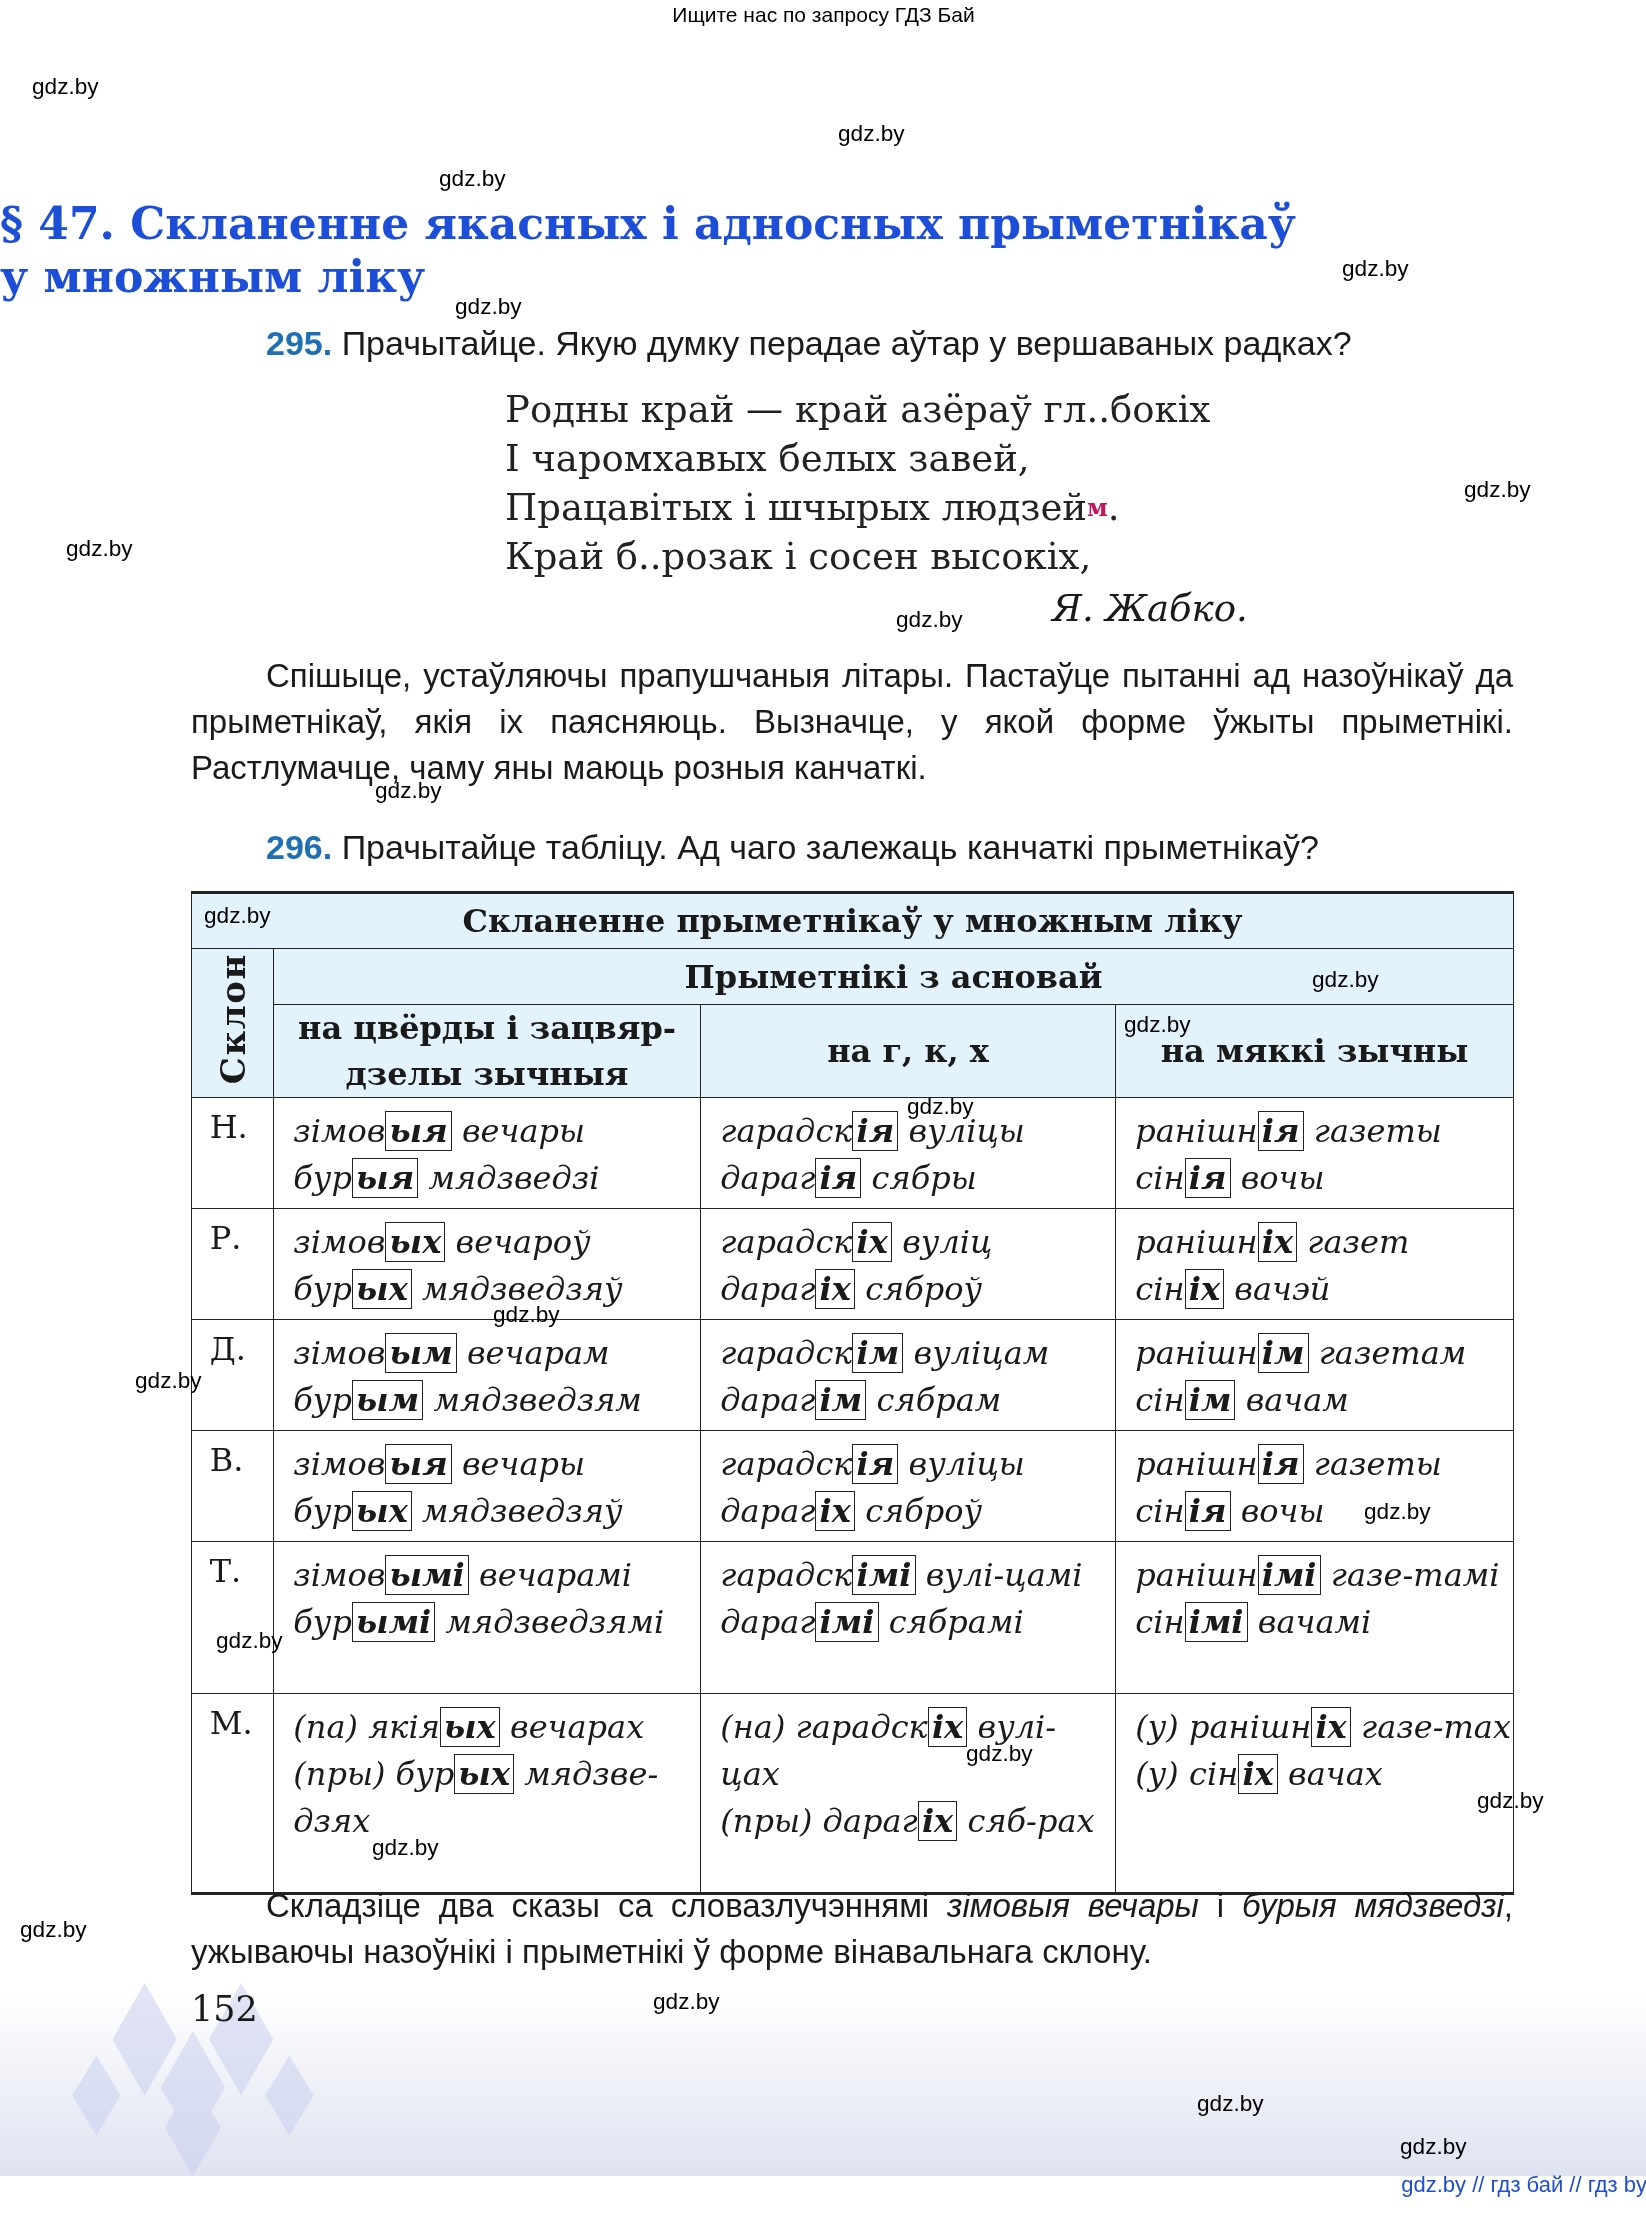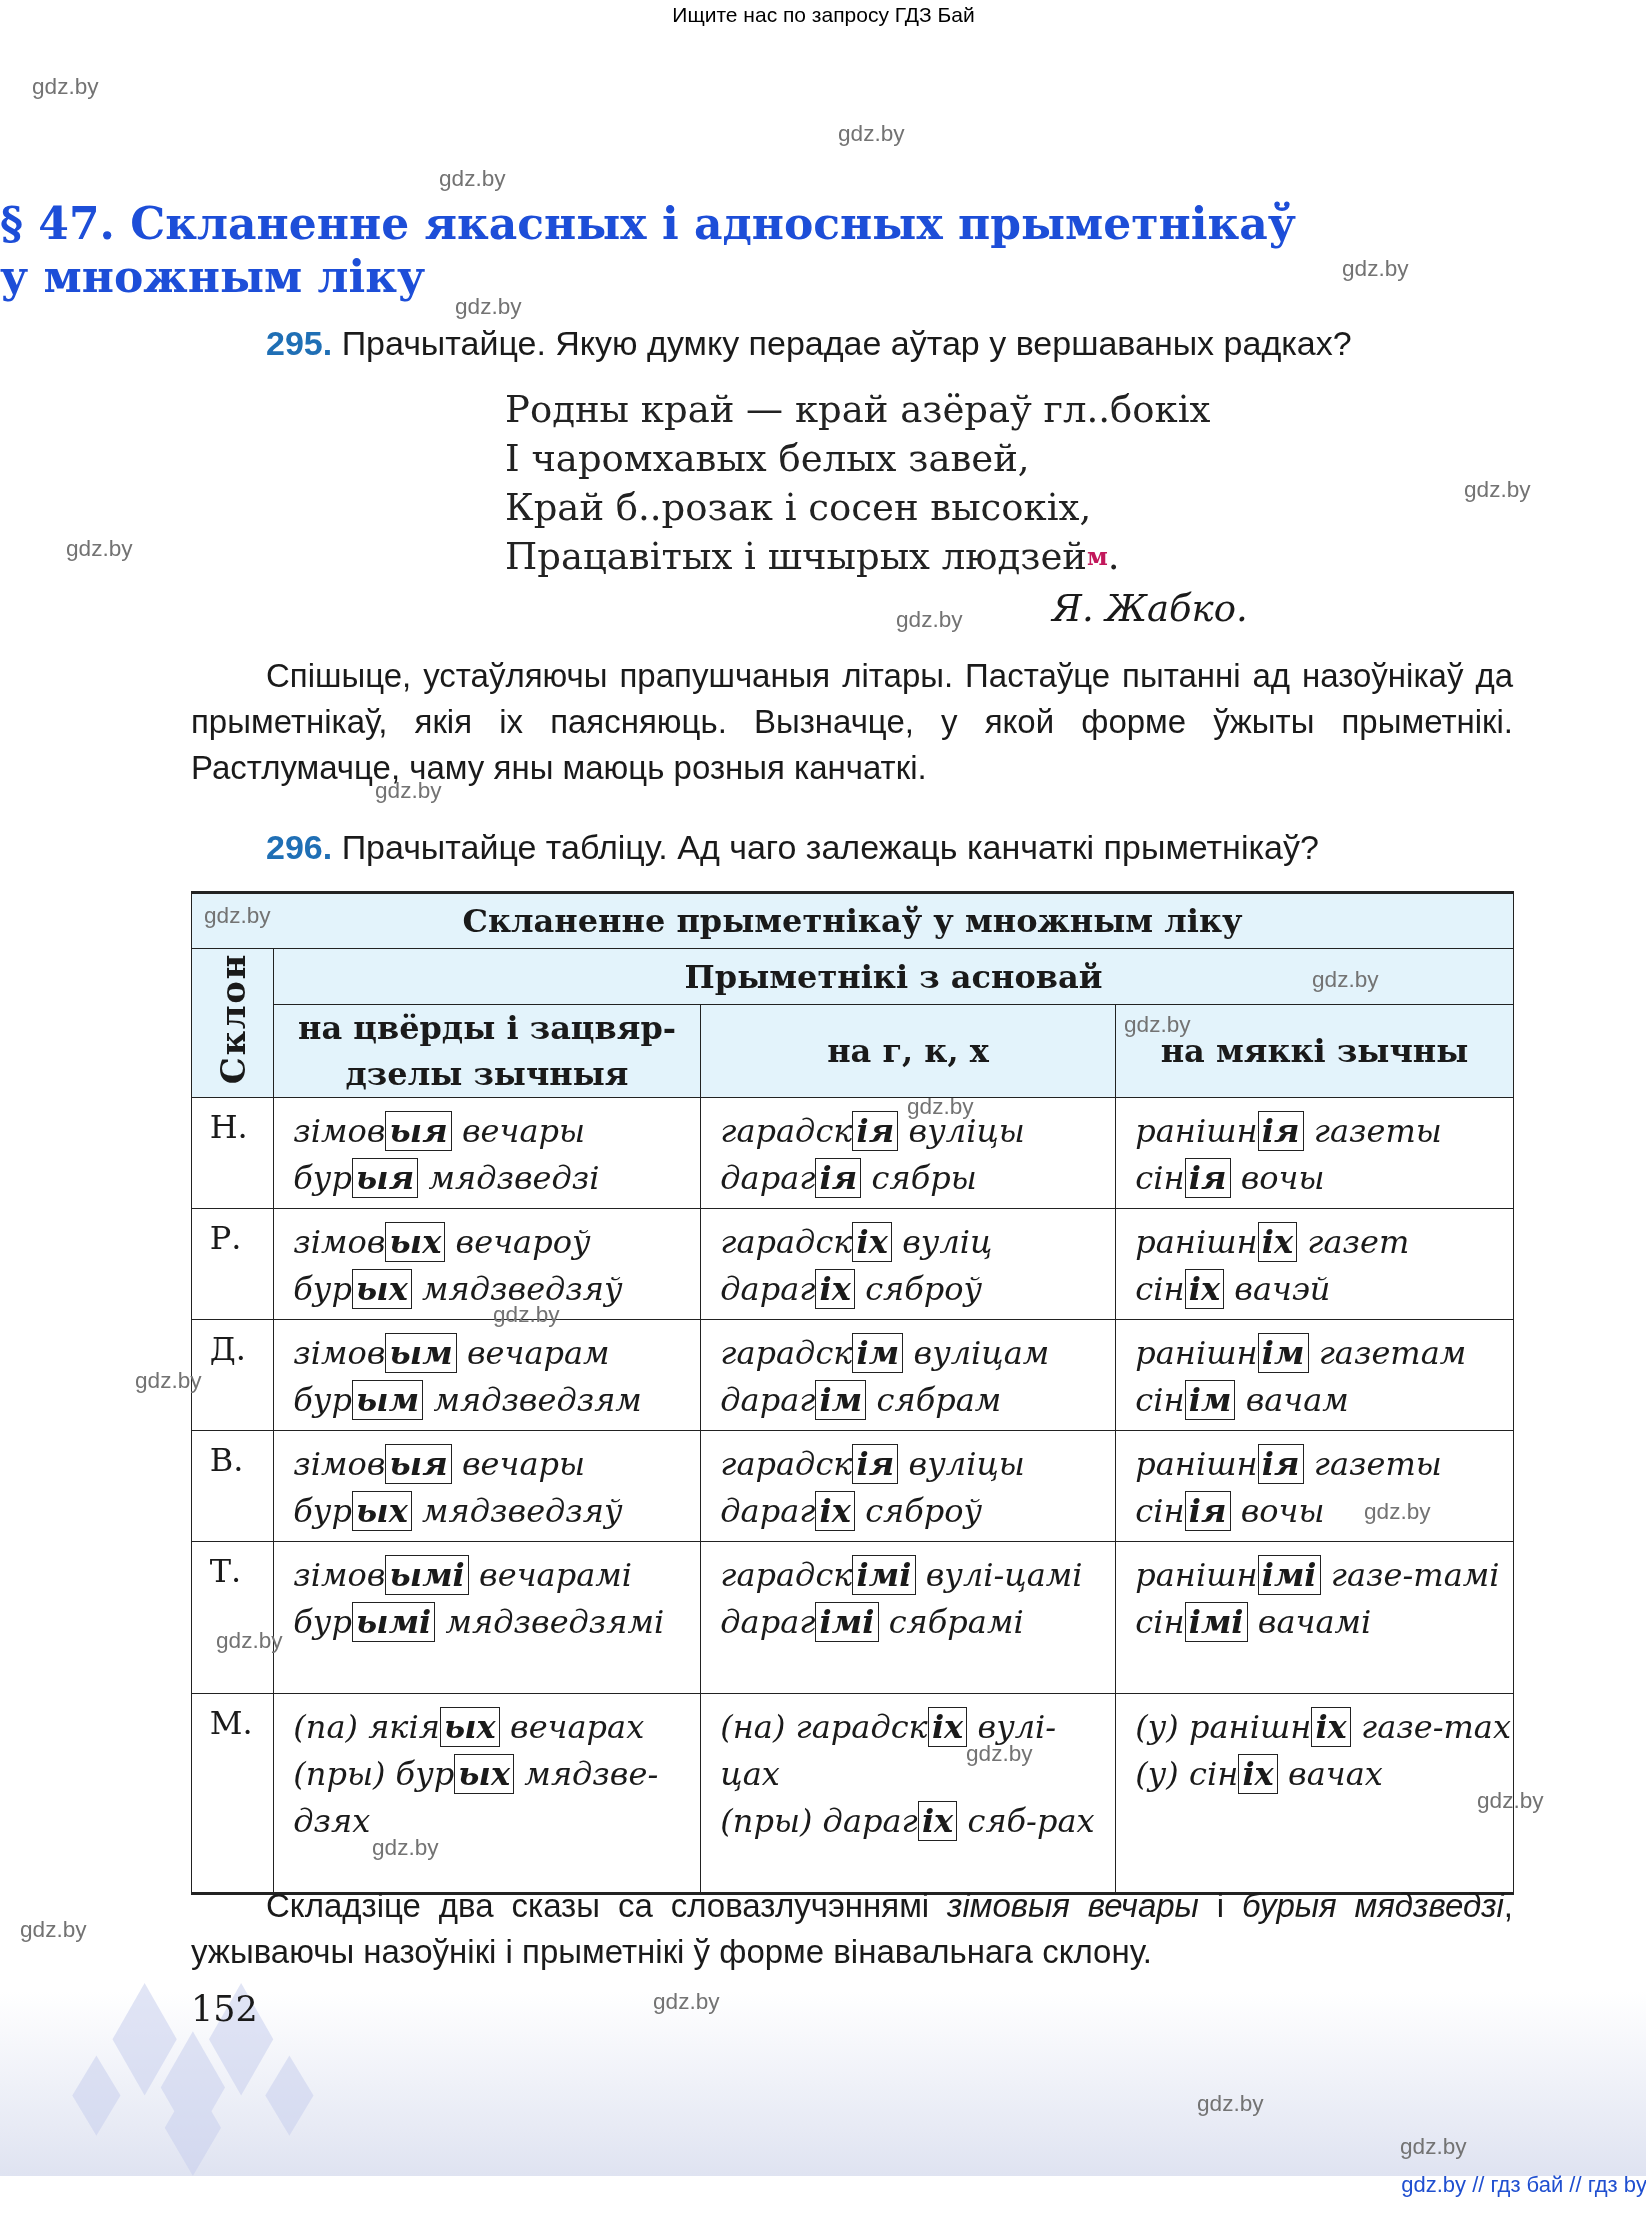--- a/index.html
+++ b/index.html
@@ -8,21 +8,21 @@
     background:#ffffff;
     font-family:"Liberation Sans", sans-serif; color:#1a1a1a;
   }
   .abs { position:absolute; }
   .bottom-bg {
     position:absolute; left:0; top:1991px; width:1647px; height:185px;
     background:linear-gradient(#ffffff, #dfe3f1);
   }
   .diamonds { position:absolute; left:48px; top:1983px; width:338px; height:193px; }
   .banner { top:3.2px; left:0; width:1647px; text-align:center; color:#000000; font-size:21px; }
-  .wm { font-size:22.6px; color:#737373; }
+  .wm { font-size:22.6px; color:#000000; }
   .title {
     left:0; width:1420px; text-align:left; top:197px;
     font-family:"DejaVu Serif", serif; font-weight:bold; color:#1d4ed8;
     font-size:44px; line-height:53px;
   }
   .ex { left:266px; font-size:34px; }
   .ex .num { color:#1f6fb5; font-weight:bold; }
   .poem {
     left:505px; top:385px; font-family:"DejaVu Serif", serif; font-size:37px; line-height:49px; color:#222;
   }
@@ -87,22 +87,22 @@
 </div>
 
 <div class="abs ex" style="top:324px">
   <span class="num">295.</span>
   <span>Прачытайце. Якую думку перадае аўтар у вершаваных радках?</span>
 </div>
 
 <div class="abs poem">
   <div>Родны край — край азёраў гл..бокіх</div>
   <div>І чаромхавых белых завей,</div>
+  <div><span>Працавітых і шчырых людзей</span><span class="sup">м</span><span>.</span></div>
   <div>Край б..розак і сосен высокіх,</div>
-  <div><span>Працавітых і шчырых людзей</span><span class="sup">м</span><span>.</span></div>
 </div>
 <div class="abs author">Я. Жабко.</div>
 
 <div class="abs para">
   <span class="indent"></span><span>Спішыце, устаўляючы прапушчаныя літары. Пастаўце пытанні ад назоўнікаў да прыметнікаў, якія іх паясняюць. Вызначце, у якой форме ўжыты прыметнікі. Растлумачце, чаму яны маюць розныя канчаткі.</span>
 </div>
 
 <div class="abs ex" style="top:828px">
   <span class="num">296.</span>
   <span>Прачытайце табліцу. Ад чаго залежаць канчаткі прыметнікаў?</span>

